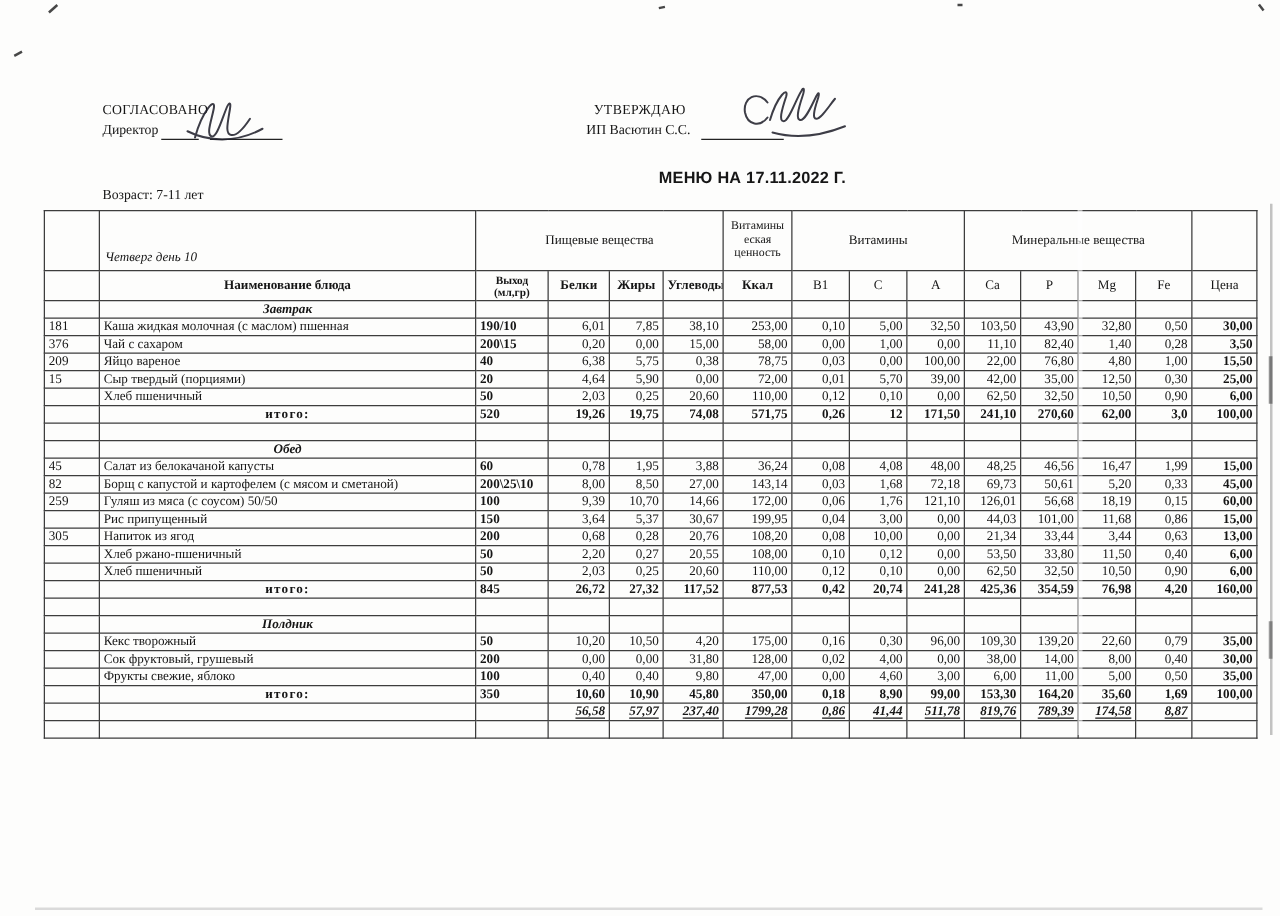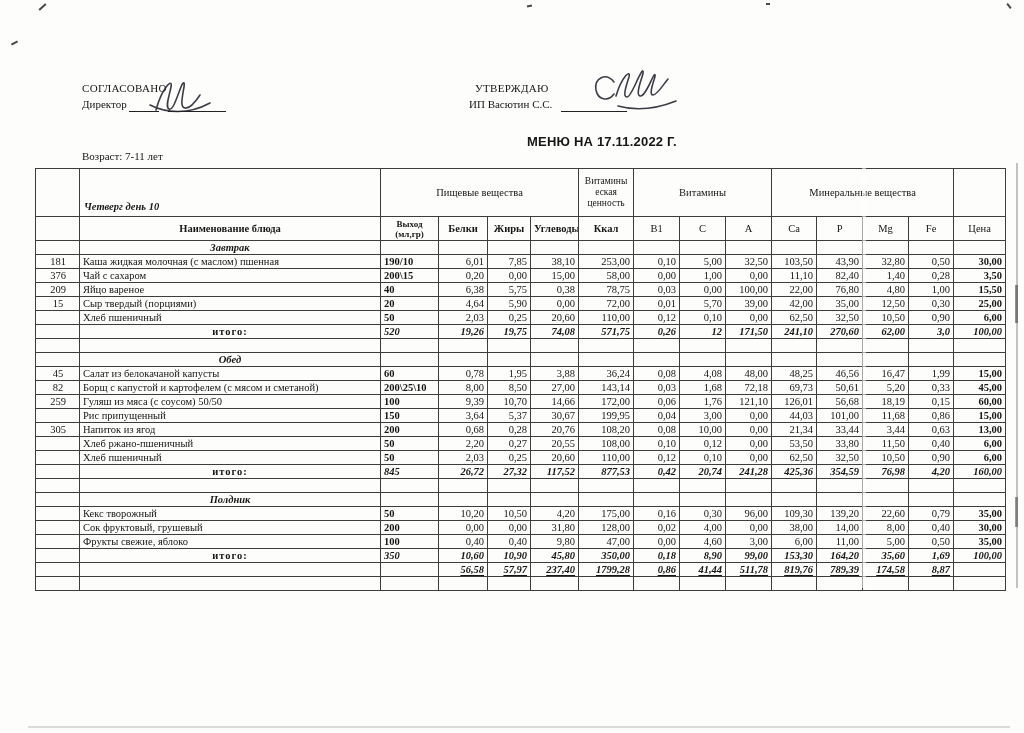--- a/index.html
+++ b/index.html
@@ -22,32 +22,32 @@
     position:absolute;left:35px;top:168px;width:970px;
     border-collapse:collapse;table-layout:fixed;
   }
   table.menu td{
     border:1px solid #3d3d3d;padding:0 3px;height:13px;
     font-size:10.5px;line-height:13px;white-space:nowrap;overflow:hidden;
     vertical-align:middle;
   }
   tr.hr-a td{height:44px;}
   tr.hr-b td{height:23px;}
-  .day-cell{vertical-align:bottom !important;font-weight:bold;font-style:italic;font-size:11px;padding-left:4px !important;padding-bottom:3px !important;}
+  .day-cell{vertical-align:bottom !important;font-weight:normal;font-style:italic;font-size:11px;padding-left:4px !important;padding-bottom:3px !important;}
   .gh{text-align:center;font-size:10.5px;}
   .gh.energy div{font-size:9.5px;line-height:11px;text-align:center;}
   .colh{text-align:center;font-weight:bold;font-size:10px;margin-top:16px;}
   .colh.reg{font-weight:normal;font-size:10.5px;}
   .colh .sub{font-size:9px;line-height:10px;font-weight:bold;}
-  .num{text-align:center;padding-right:2px !important;}
+  .num{text-align:left;padding-right:2px !important;}
   .dish{text-align:left;}
   .out{text-align:left;font-weight:bold;margin-left:35px;}
   .val{text-align:right;}
   .price{text-align:right;font-weight:bold;}
-  .b{font-weight:bold;font-style:italic;}
+  .b{font-weight:bold;}
   .sec{font-weight:bold;font-style:italic;text-align:center;font-size:11px;}
   .itogo{font-weight:bold;text-align:center;letter-spacing:1px;}
   .gt{font-weight:bold;font-style:italic;text-align:right;}
   .gt.u{text-decoration:underline;text-underline-offset:2px;}
   .art{position:absolute;background:#474747;}
   .edge-line{position:absolute;left:1016px;top:163px;width:2px;height:425px;background:#7a7a7a;opacity:.45;}
   .edge-dash1{position:absolute;left:1015px;top:285px;width:3px;height:38px;background:#3a3a3a;opacity:.55;}
   .edge-dash2{position:absolute;left:1015px;top:497px;width:3px;height:30px;background:#3a3a3a;opacity:.5;}
   .bottom-band{position:absolute;left:28px;top:726px;width:982px;height:2px;background:#8a8a8a;opacity:.3;}
   .fold{position:absolute;left:862px;top:168px;width:4px;height:420px;background:rgba(255,255,255,.55);}

